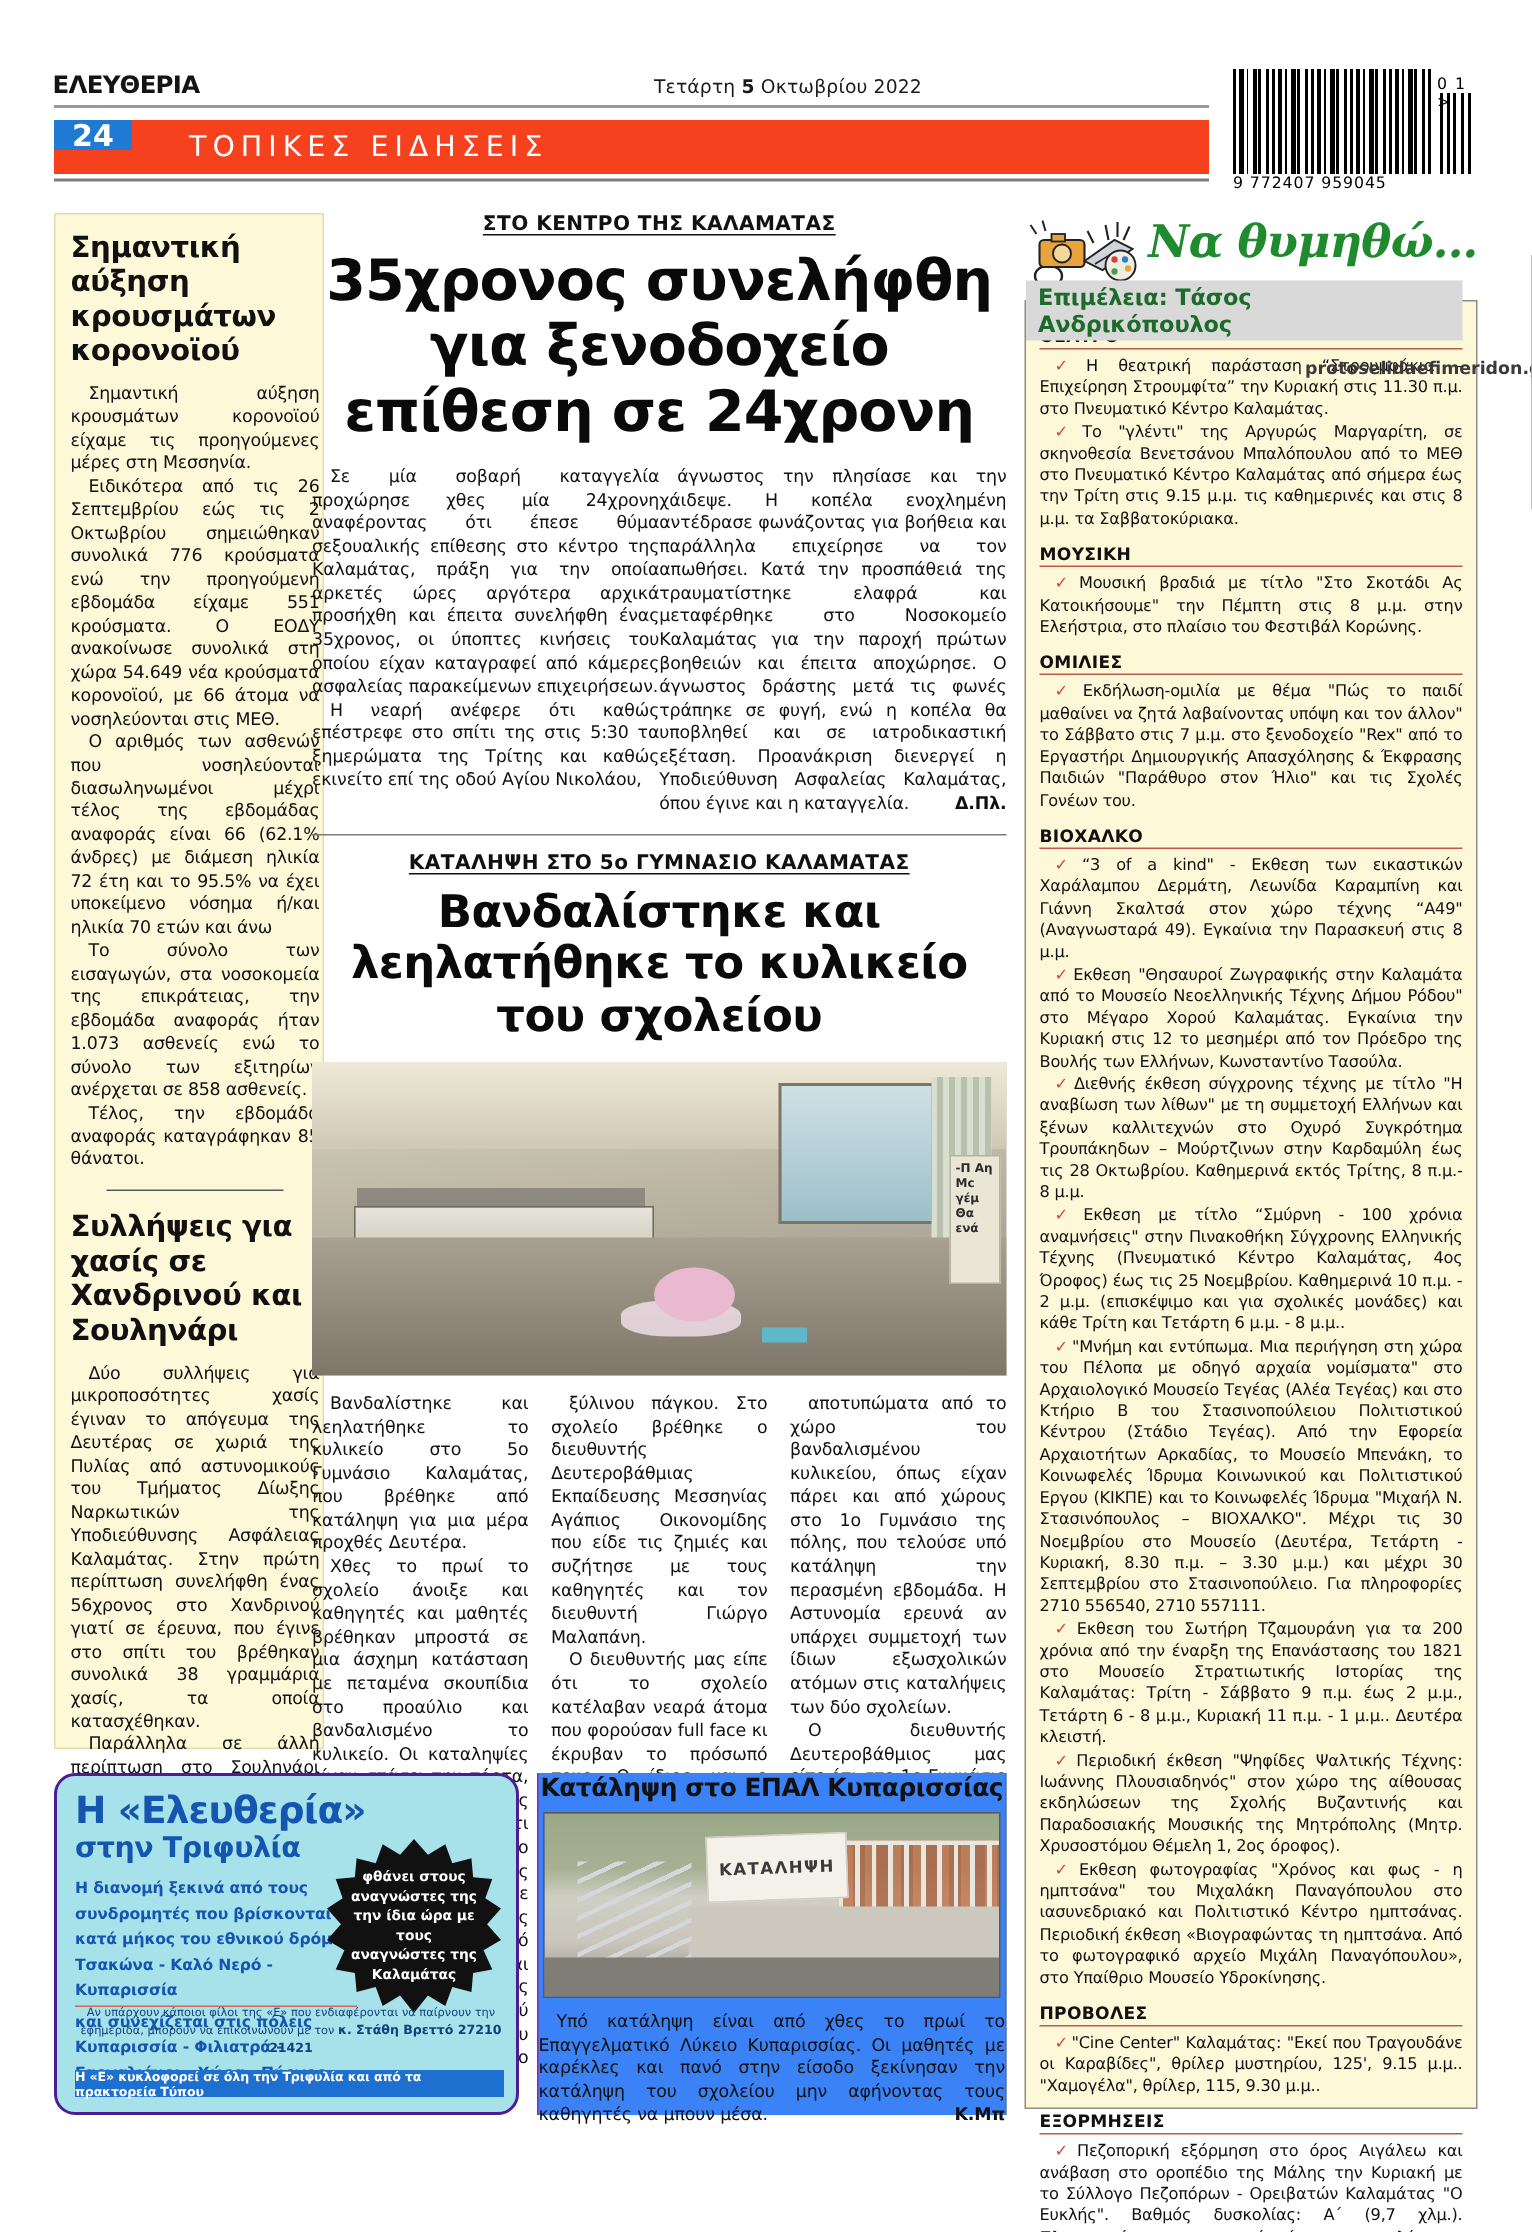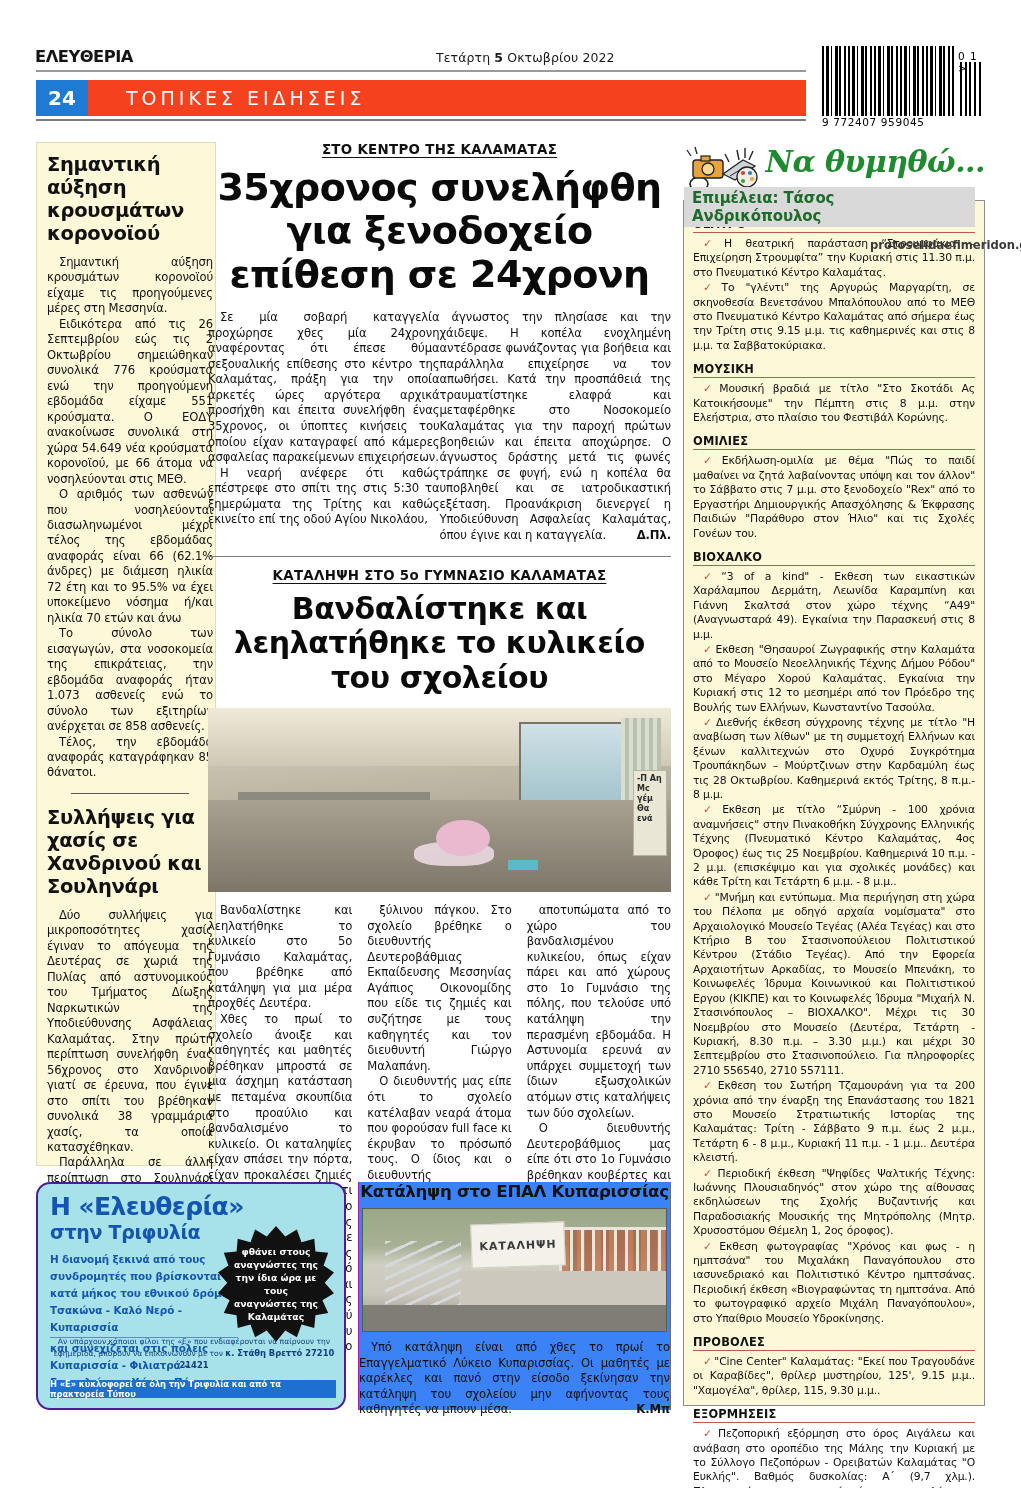--- a/index.html
+++ b/index.html
@@ -52,21 +52,21 @@
   }
   .redbar {
     position: absolute;
     left: 36px; top: 80px;
     width: 770px; height: 36px;
     background: #f5411e;
   }
   .pagenum {
     position: absolute;
     left: 36px; top: 80px;
-    width: 52px; height: 36px;
+    width: 52px; height: 20px;
     background: #1f7ad4;
     color: #ffffff;
     font-weight: bold;
     font-size: 20px;
     display: flex;
     align-items: center;
     justify-content: center;
   }
   .section-title {
     position: absolute;
@@ -208,21 +208,21 @@
     color: #111;
     letter-spacing: -0.1px;
   }
   .lede .c p { margin: 0; text-indent: 12px; }
   .byline { font-weight: bold; float: right; }
   .hr-thin {
     height: 1px; background: #7b7b7b;
     margin: 12px 0 11px 0;
   }
   .photo-main {
-    width: 463px; height: 184px;
+    width: 463px; height: 209px;
     margin-bottom: 11px;
     position: relative;
     overflow: hidden;
     background: linear-gradient(175deg, #d9d4c6 0%, #bfb9a6 38%, #a9a294 70%, #8e877a 100%);
   }
   .photo-main .ceil {
     position: absolute; left: 0; top: 0; right: 0; height: 58px;
     background: linear-gradient(to bottom, #efe9d8, #cfc8b5);
   }
   .photo-main .counter {

